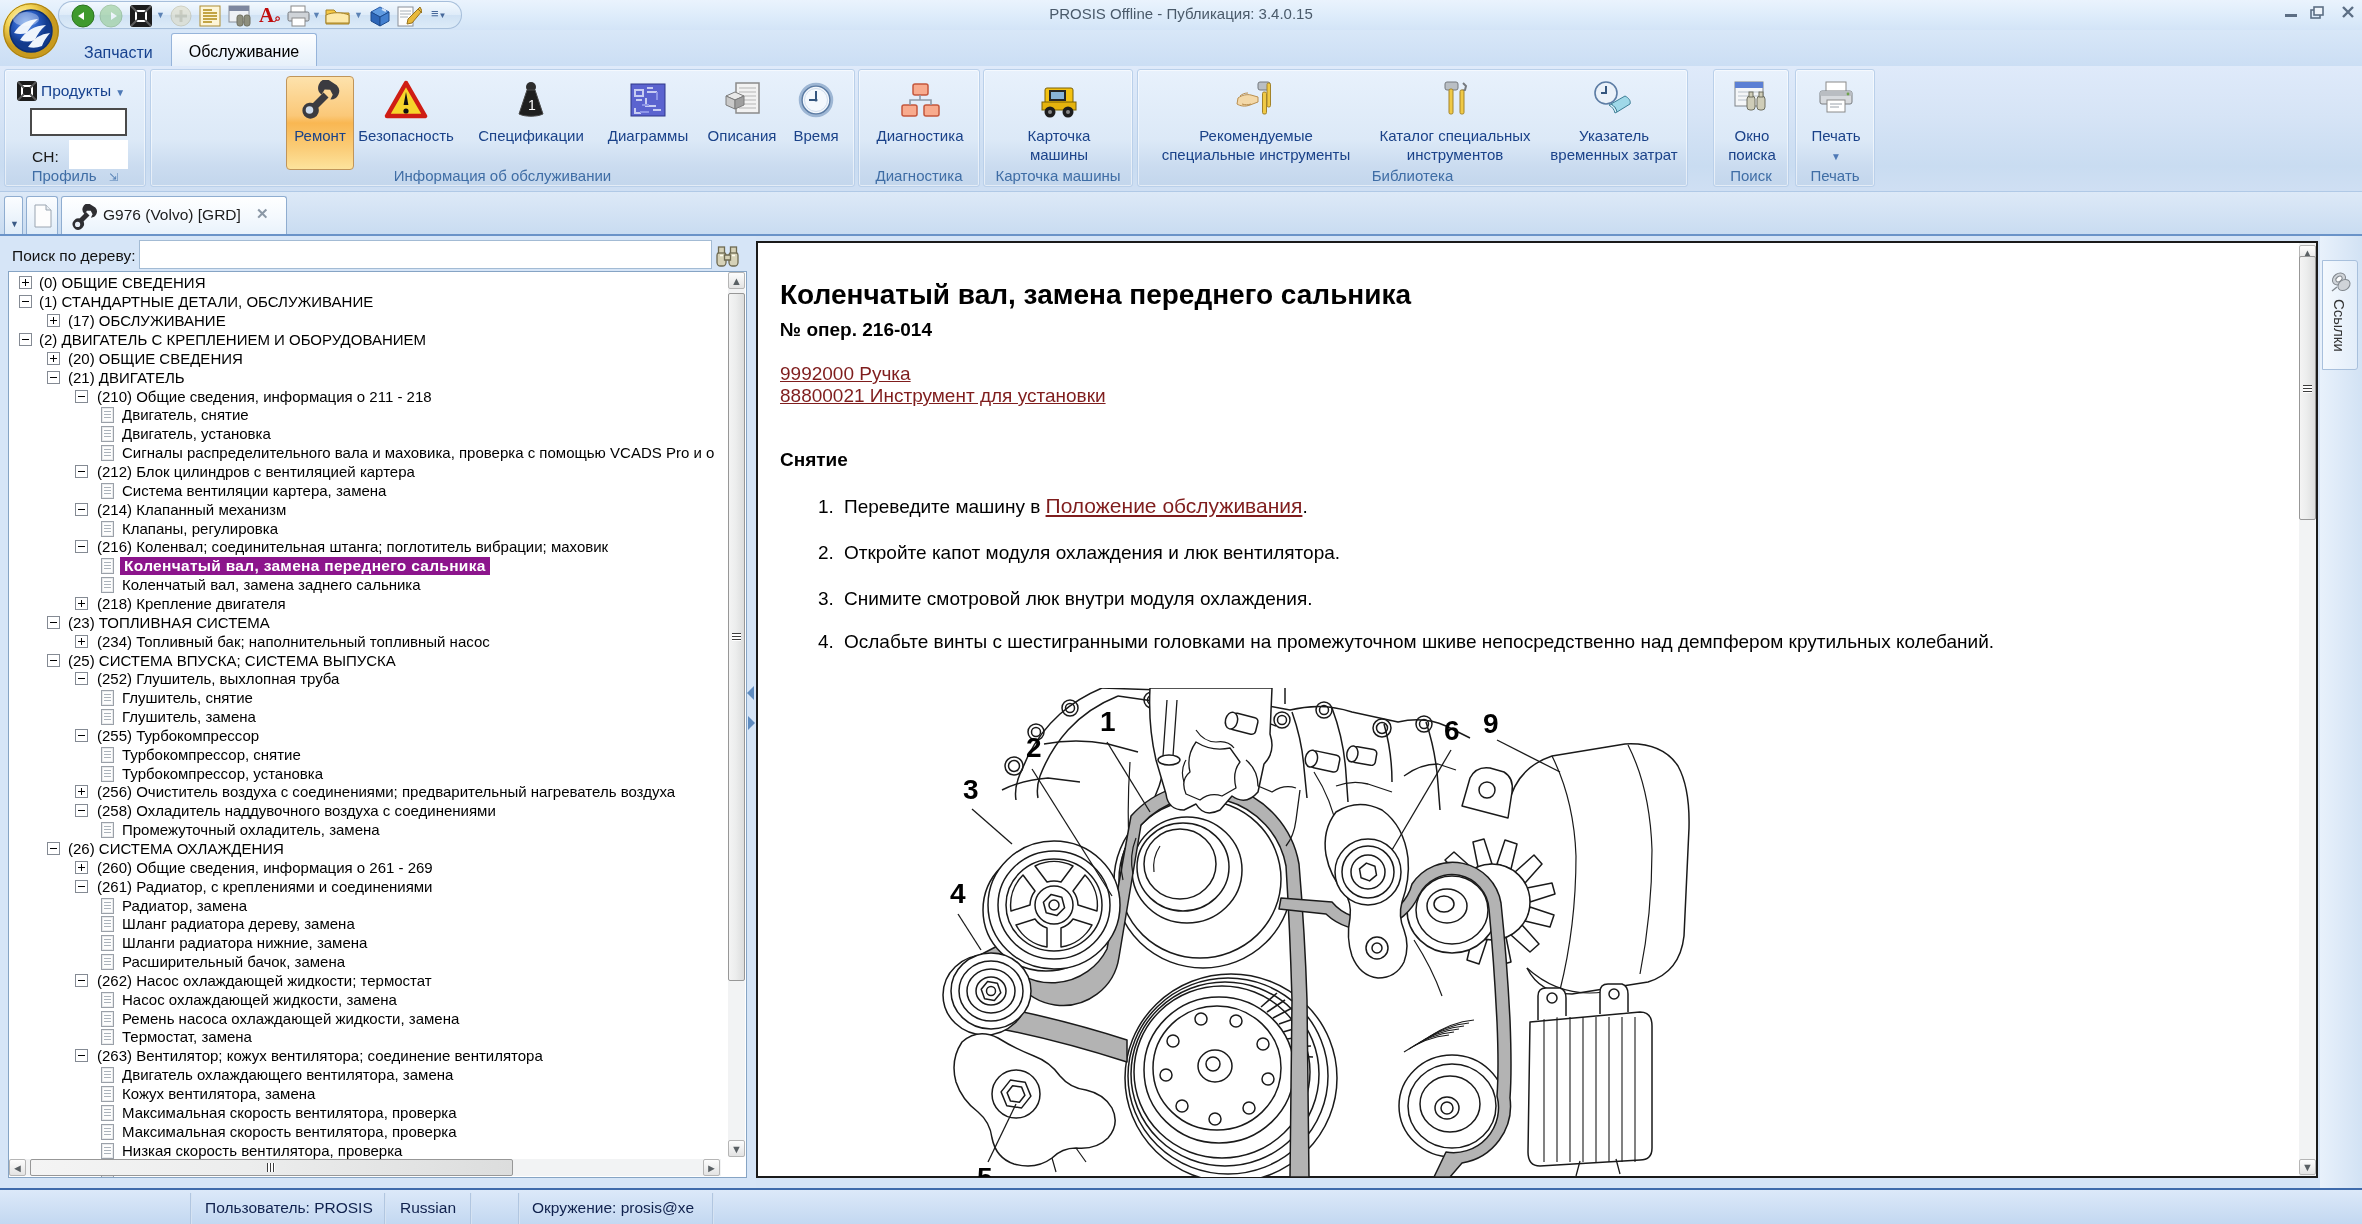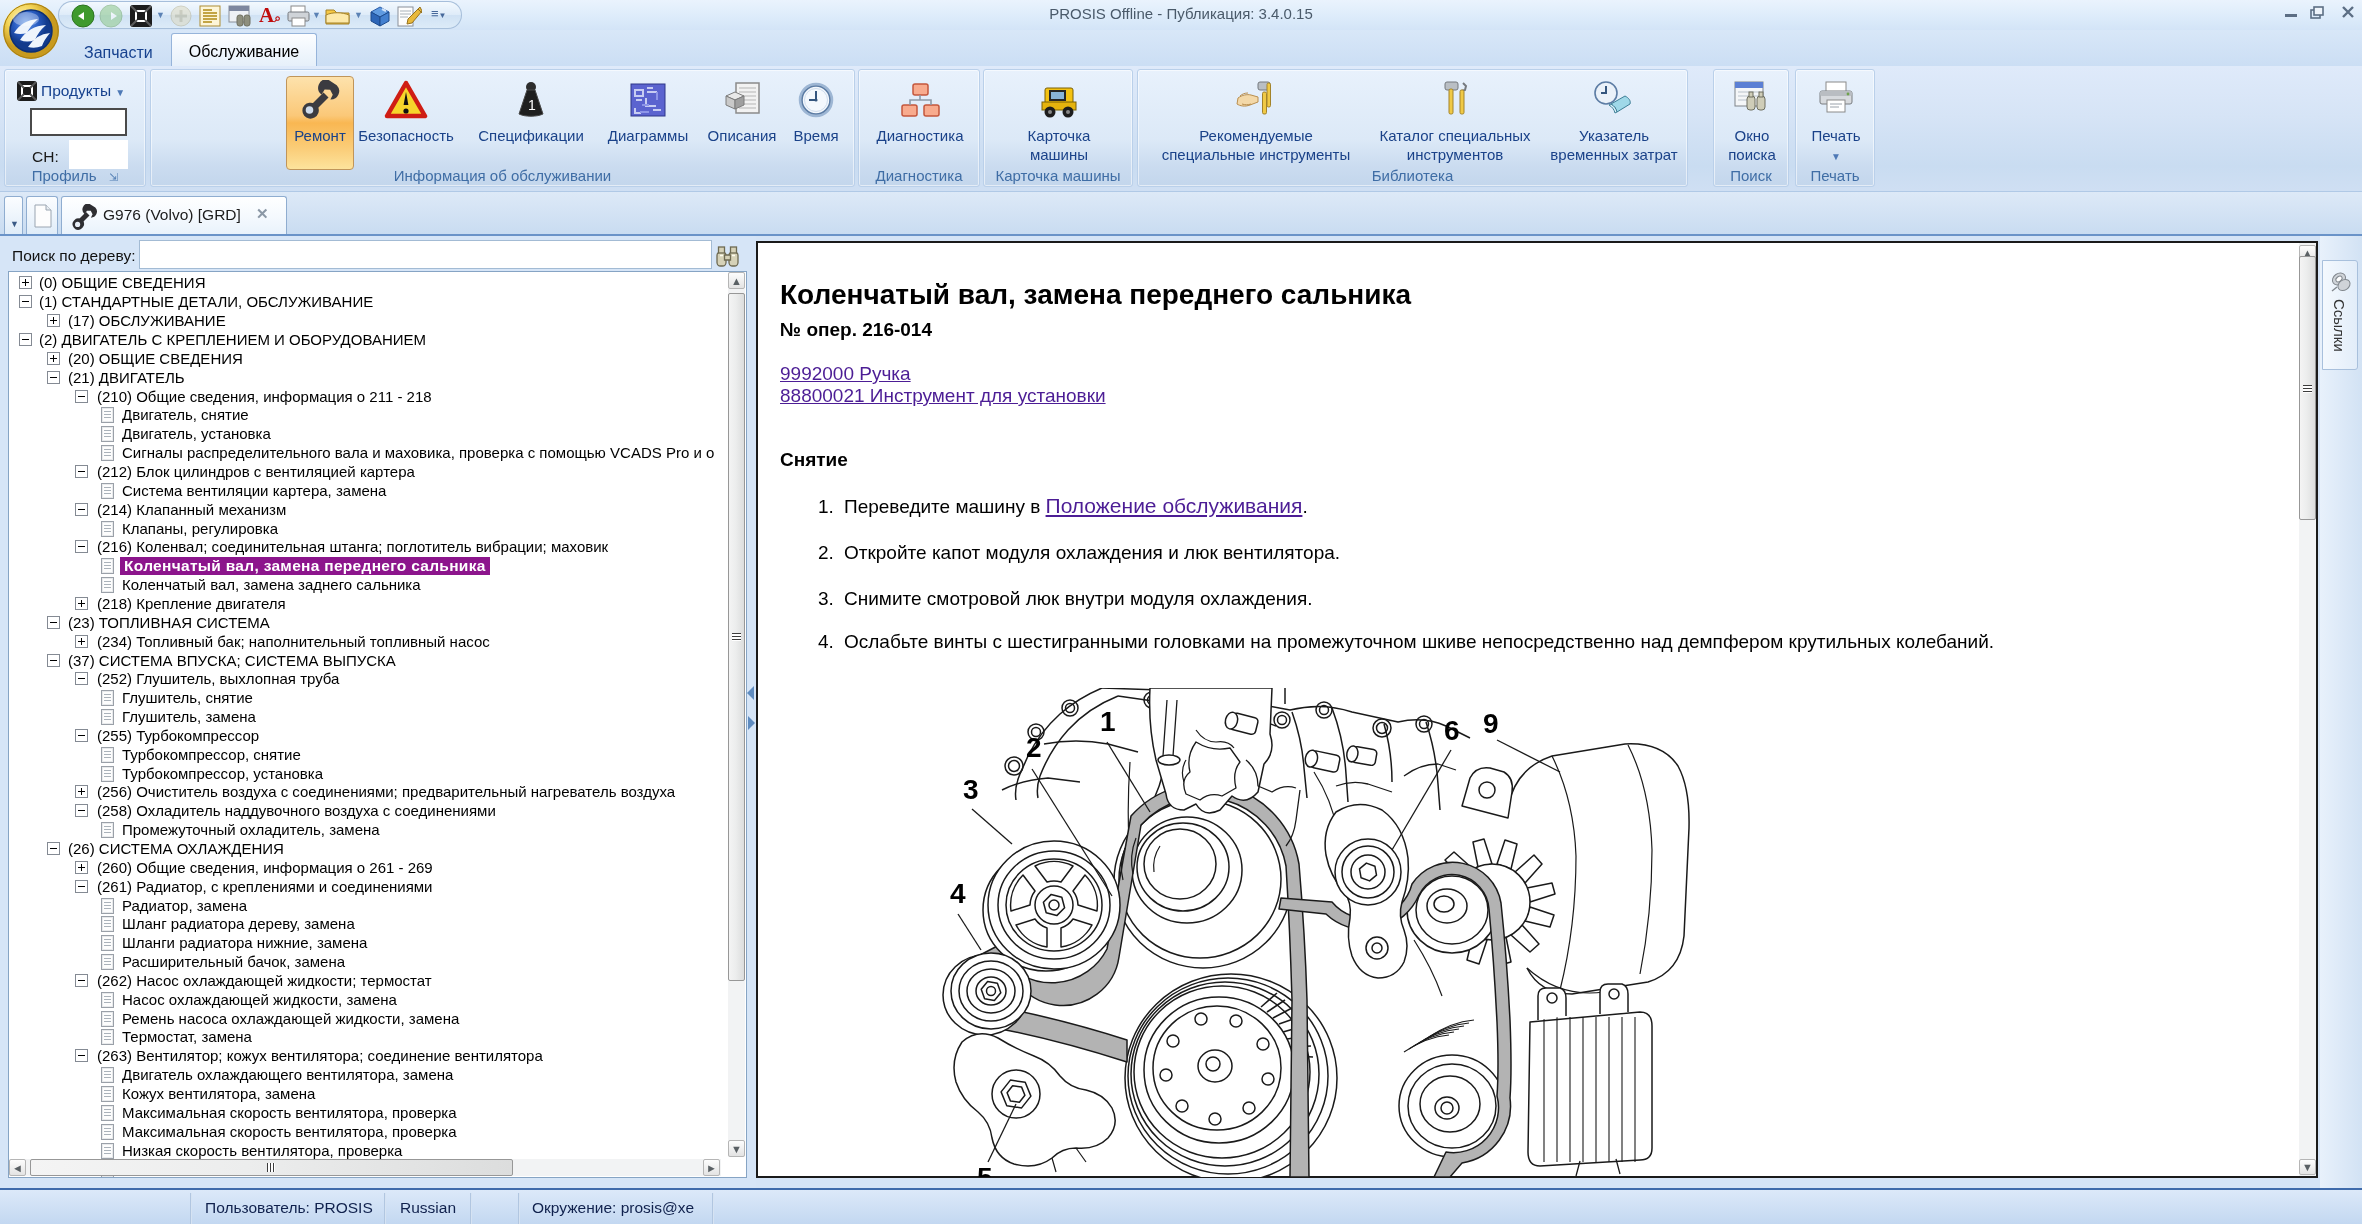--- a/index.html
+++ b/index.html
@@ -35,21 +35,21 @@
 .ttx{position:absolute;top:0px}
 .sel{background:#8c158c;color:#fff;font-weight:bold;padding:0 4px;font-size:15.5px;letter-spacing:0.3px}
 
 .sbv{position:absolute;background:#f2f3f4}
 .sbthumb{position:absolute;border:1px solid #979797;border-radius:2px;background:linear-gradient(90deg,#f4f4f4,#eceded 45%,#dcdddd)}
 .sbarr{position:absolute;color:#5a6064;font-size:11px;text-align:center}
 
 #docpanel{left:756px;top:241px;width:1562px;height:937px;background:#fff;border:2px solid #1a1a1a}
 #docpanel .h1{position:absolute;left:22px;top:36px;font-size:28px;font-weight:bold;color:#000}
 .dtxt{position:absolute;font-size:19px;color:#000}.num{display:inline-block;width:26px}
-.lnk{color:#4c1d95;text-decoration:underline}
+.lnk{color:#7f1d1d;text-decoration:underline}
 
 #sidebar{left:2320px;top:236px;width:42px;height:952px;background:linear-gradient(90deg,#e8f1fb,#d2e2f4)}
 #sidetab{left:2322px;top:260px;width:36px;height:110px;background:linear-gradient(90deg,#f4f9fe,#e2edf9);border:1px solid #a8c0dc;border-radius:0 3px 3px 0}
 
 #statusbar{left:0;top:1188px;width:2362px;height:36px;background:linear-gradient(#dce9f9,#c3d8f1);border-top:2px solid #3f6bab}
 .ssep{position:absolute;top:3px;width:2px;height:31px;background:linear-gradient(90deg,#9fb8d8,#e8f1fb)}
 .stxt{position:absolute;top:9px;font-size:15.5px;color:#10214d}
 </style></head>
 <body>
 <div class="abs" id="titlebar"></div>
@@ -421,21 +421,21 @@
 <div class="tr" style="top:342px">
       <span class="pm" style="left:38px"></span>
       <span class="ttx" style="left:59px">(23) ТОПЛИВНАЯ СИСТЕМА</span>
     </div>
 <div class="tr" style="top:361px">
       <span class="pm plus" style="left:66px"></span>
       <span class="ttx" style="left:88px">(234) Топливный бак; наполнительный топливный насос</span>
     </div>
 <div class="tr" style="top:380px">
       <span class="pm" style="left:38px"></span>
-      <span class="ttx" style="left:59px">(37) СИСТЕМА ВПУСКА; СИСТЕМА ВЫПУСКА</span>
+      <span class="ttx" style="left:59px">(25) СИСТЕМА ВПУСКА; СИСТЕМА ВЫПУСКА</span>
     </div>
 <div class="tr" style="top:398px">
       <span class="pm" style="left:66px"></span>
       <span class="ttx" style="left:88px">(252) Глушитель, выхлопная труба</span>
     </div>
 <div class="tr" style="top:417px">
       <span class="doci" style="left:92px"></span>
       <span class="ttx" style="left:113px">Глушитель, снятие</span>
     </div>
 <div class="tr" style="top:436px">

